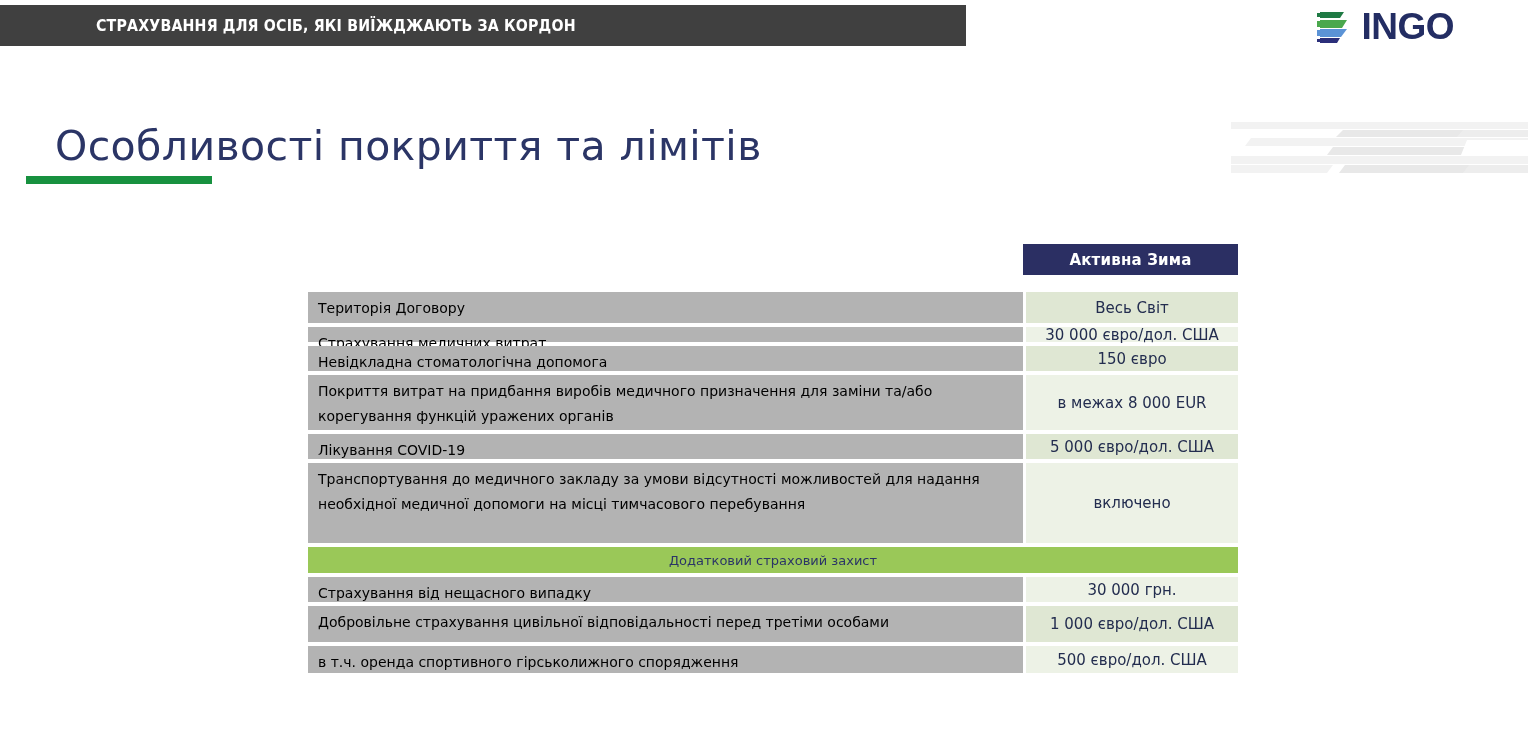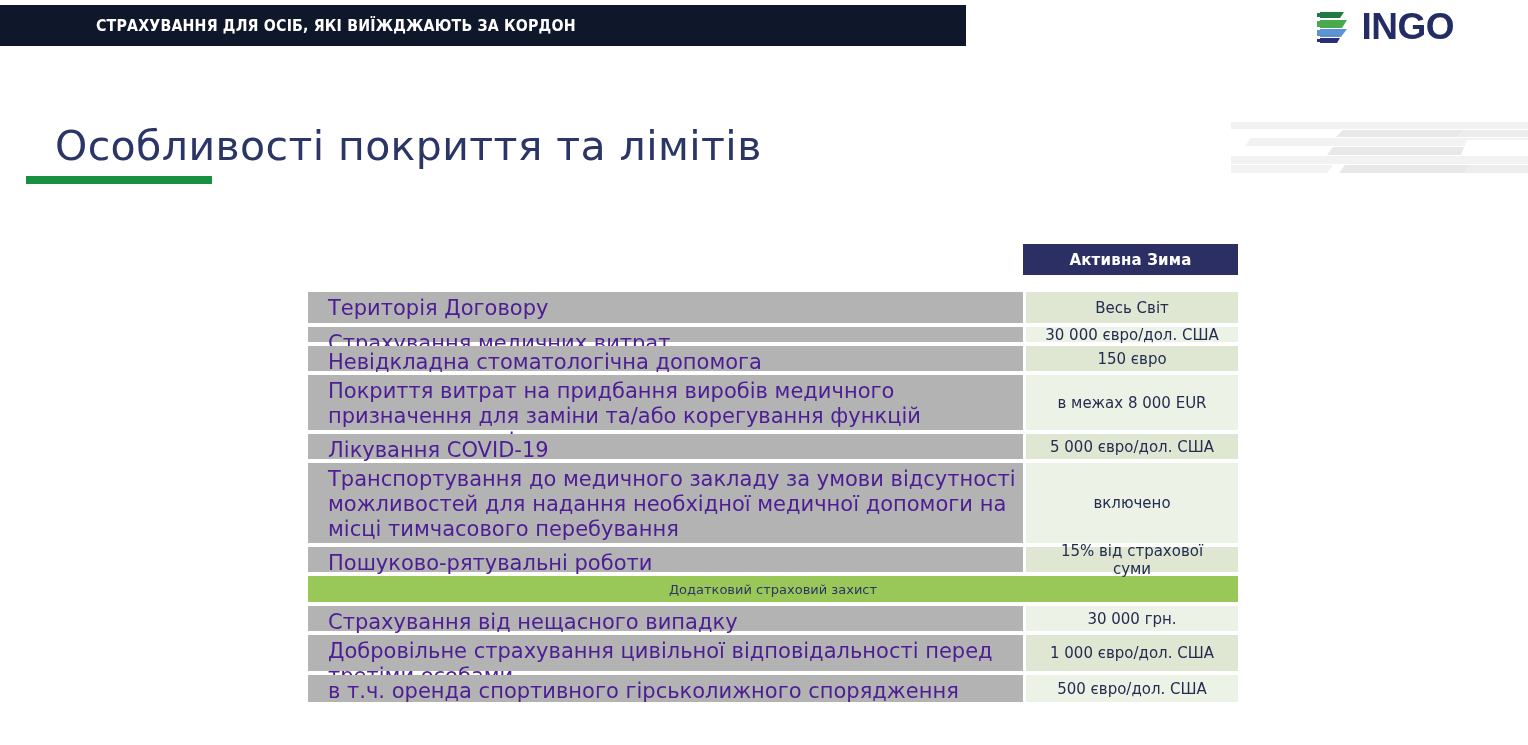--- a/index.html
+++ b/index.html
@@ -15,21 +15,21 @@
     position: relative;
   }
 
   
   .header-band {
     position: absolute;
     left: 0;
     top: 5px;
     width: 966px;
     height: 41px;
-    background: #0f172a;
+    background: #404040;
   }
   .header-band-text {
     position: absolute;
     left: 96px;
     top: 0;
     height: 41px;
     line-height: 41px;
     color: #ffffff;
     font-size: 16.5px;
     font-weight: bold;
@@ -125,24 +125,24 @@
 
   .t-row {
     display: flex;
     margin-bottom: 4px;
     align-items: stretch;
   }
   .t-label {
     width: 715px;
     flex: 0 0 715px;
     background: #b3b3b3;
-    color: #4c1d95;
-    font-size: 21px;
+    color: #000000;
+    font-size: 14px;
     line-height: 25px;
-    padding: 4px 0 4px 20px;
+    padding: 4px 0 4px 10px;
     box-sizing: border-box;
   }
   .t-value {
     flex: 1 1 auto;
     margin-left: 3px;
     background: #dfe7d3;
     color: #232d4f;
     font-size: 15px;
     display: flex;
     align-items: center;
@@ -234,24 +234,20 @@
   <div class="t-row" style="height:25px">
     <div class="t-label">Лікування COVID-19</div>
     <div class="t-value">5 000 євро/дол. США</div>
   </div>
 
   <div class="t-row" style="height:80px">
     <div class="t-label">Транспортування до медичного закладу за умови відсутності можливостей для надання необхідної медичної допомоги на місці тимчасового перебування</div>
     <div class="t-value alt">включено</div>
   </div>
 
-  <div class="t-row" style="height:25px">
-    <div class="t-label">Пошуково-рятувальні роботи</div>
-    <div class="t-value">15% від страхової суми</div>
-  </div>
 
   <div class="section-band">Додатковий страховий захист</div>
 
   <div class="t-row" style="height:25px">
     <div class="t-label">Страхування від нещасного випадку</div>
     <div class="t-value alt">30 000 грн.</div>
   </div>
 
   <div class="t-row" style="height:36px">
     <div class="t-label">Добровільне страхування цивільної відповідальності перед третіми особами</div>

